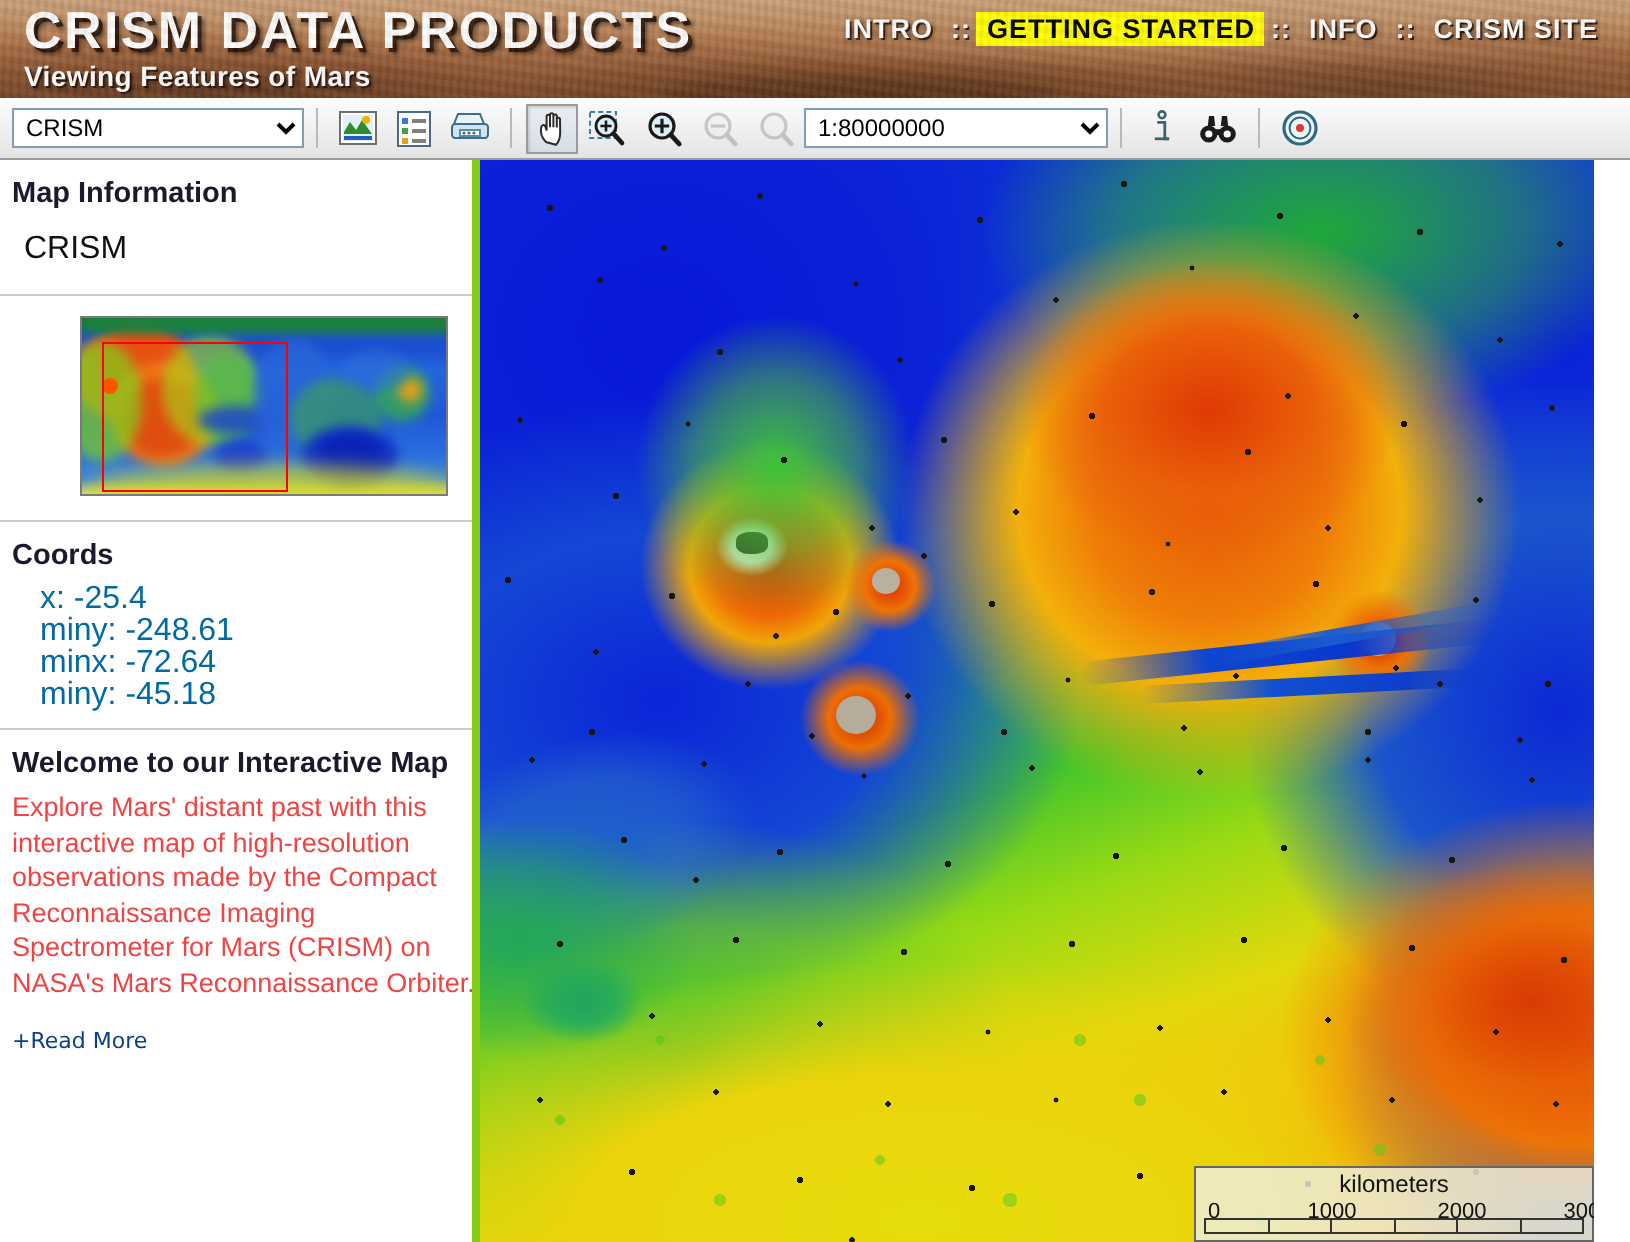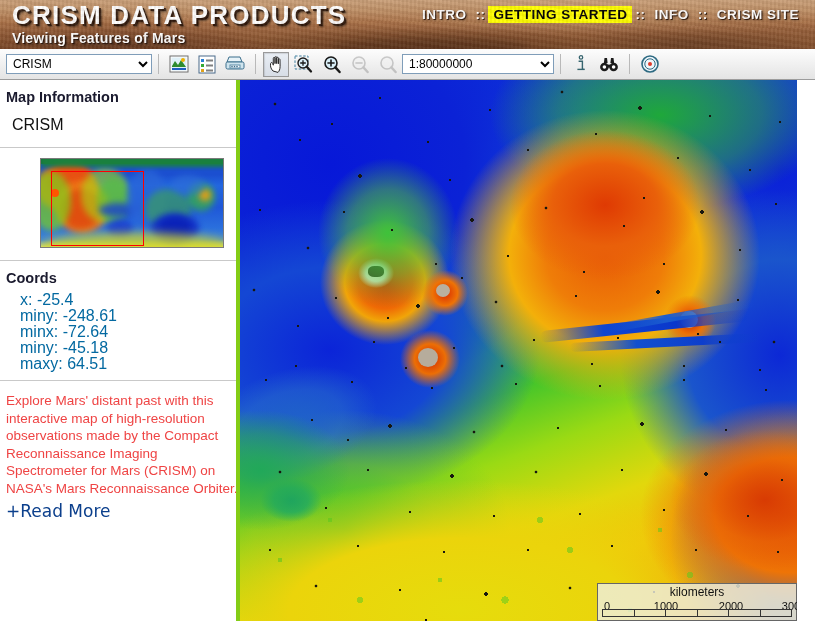--- a/index.html
+++ b/index.html
@@ -116,21 +116,21 @@
   .km-blob { position: absolute; border-radius: 50%; filter: blur(3px); }
   #keymap-box {
     position: absolute; left: 10px; top: 12px; width: 93px; height: 75px;
     border: 1.5px solid #ff0000; background: transparent; z-index: 9;
   }
   #welcome h2 { margin-bottom: 4px; }
   #welcome p {
     font-size: 13.5px; color: #ef4444; line-height: 17.5px; margin: 3px 0 0 0;
   }
   #readmore {
-    display: inline-block; font-size: 17px; color: #0b3f8c; margin-top: 4px;
+    display: inline-block; font-size: 11px; color: #0b3f8c; margin-top: 14px;
     cursor: pointer; font-family: "DejaVu Sans", sans-serif; text-align: right;
   }
 
   
   #map-area {
     position: absolute; left: 236px; top: 80px; width: 561px; height: 617px;
     overflow: hidden; background: #84cc16; cursor: grab;
   }
   #map-canvas { position: absolute; left: 4px; top: 0; width: 557px; height: 541px; overflow: hidden; }
   .mlay { position: absolute; left: 0; top: 0; width: 100%; height: 100%; }
@@ -352,29 +352,26 @@
         <span>-248.61</span>
       </div>
       <div class="kv">
         <span>minx:</span>
         <span>-72.64</span>
       </div>
       <div class="kv">
         <span>miny:</span>
         <span>-45.18</span>
       </div>
-      <div class="kv">
-        <span>maxy:</span>
-        <span>64.51</span>
-      </div>
     </div>
 
     <div class="panel-rule"></div>
 
     <div class="panel" id="welcome">
+      <h2 class="sec">Welcome to our Interactive Map</h2>
       <p>Explore Mars' distant past with this interactive map of high-resolution observations made by the Compact Reconnaissance Imaging Spectrometer for Mars (CRISM) on NASA's Mars Reconnaissance Orbiter.</p>
       <span id="readmore">+Read More</span>
     </div>
   </div>
 
   <div id="map-area">
     <div id="map-canvas">
 
       <div class="mlay" style="background:
              linear-gradient(160deg,

